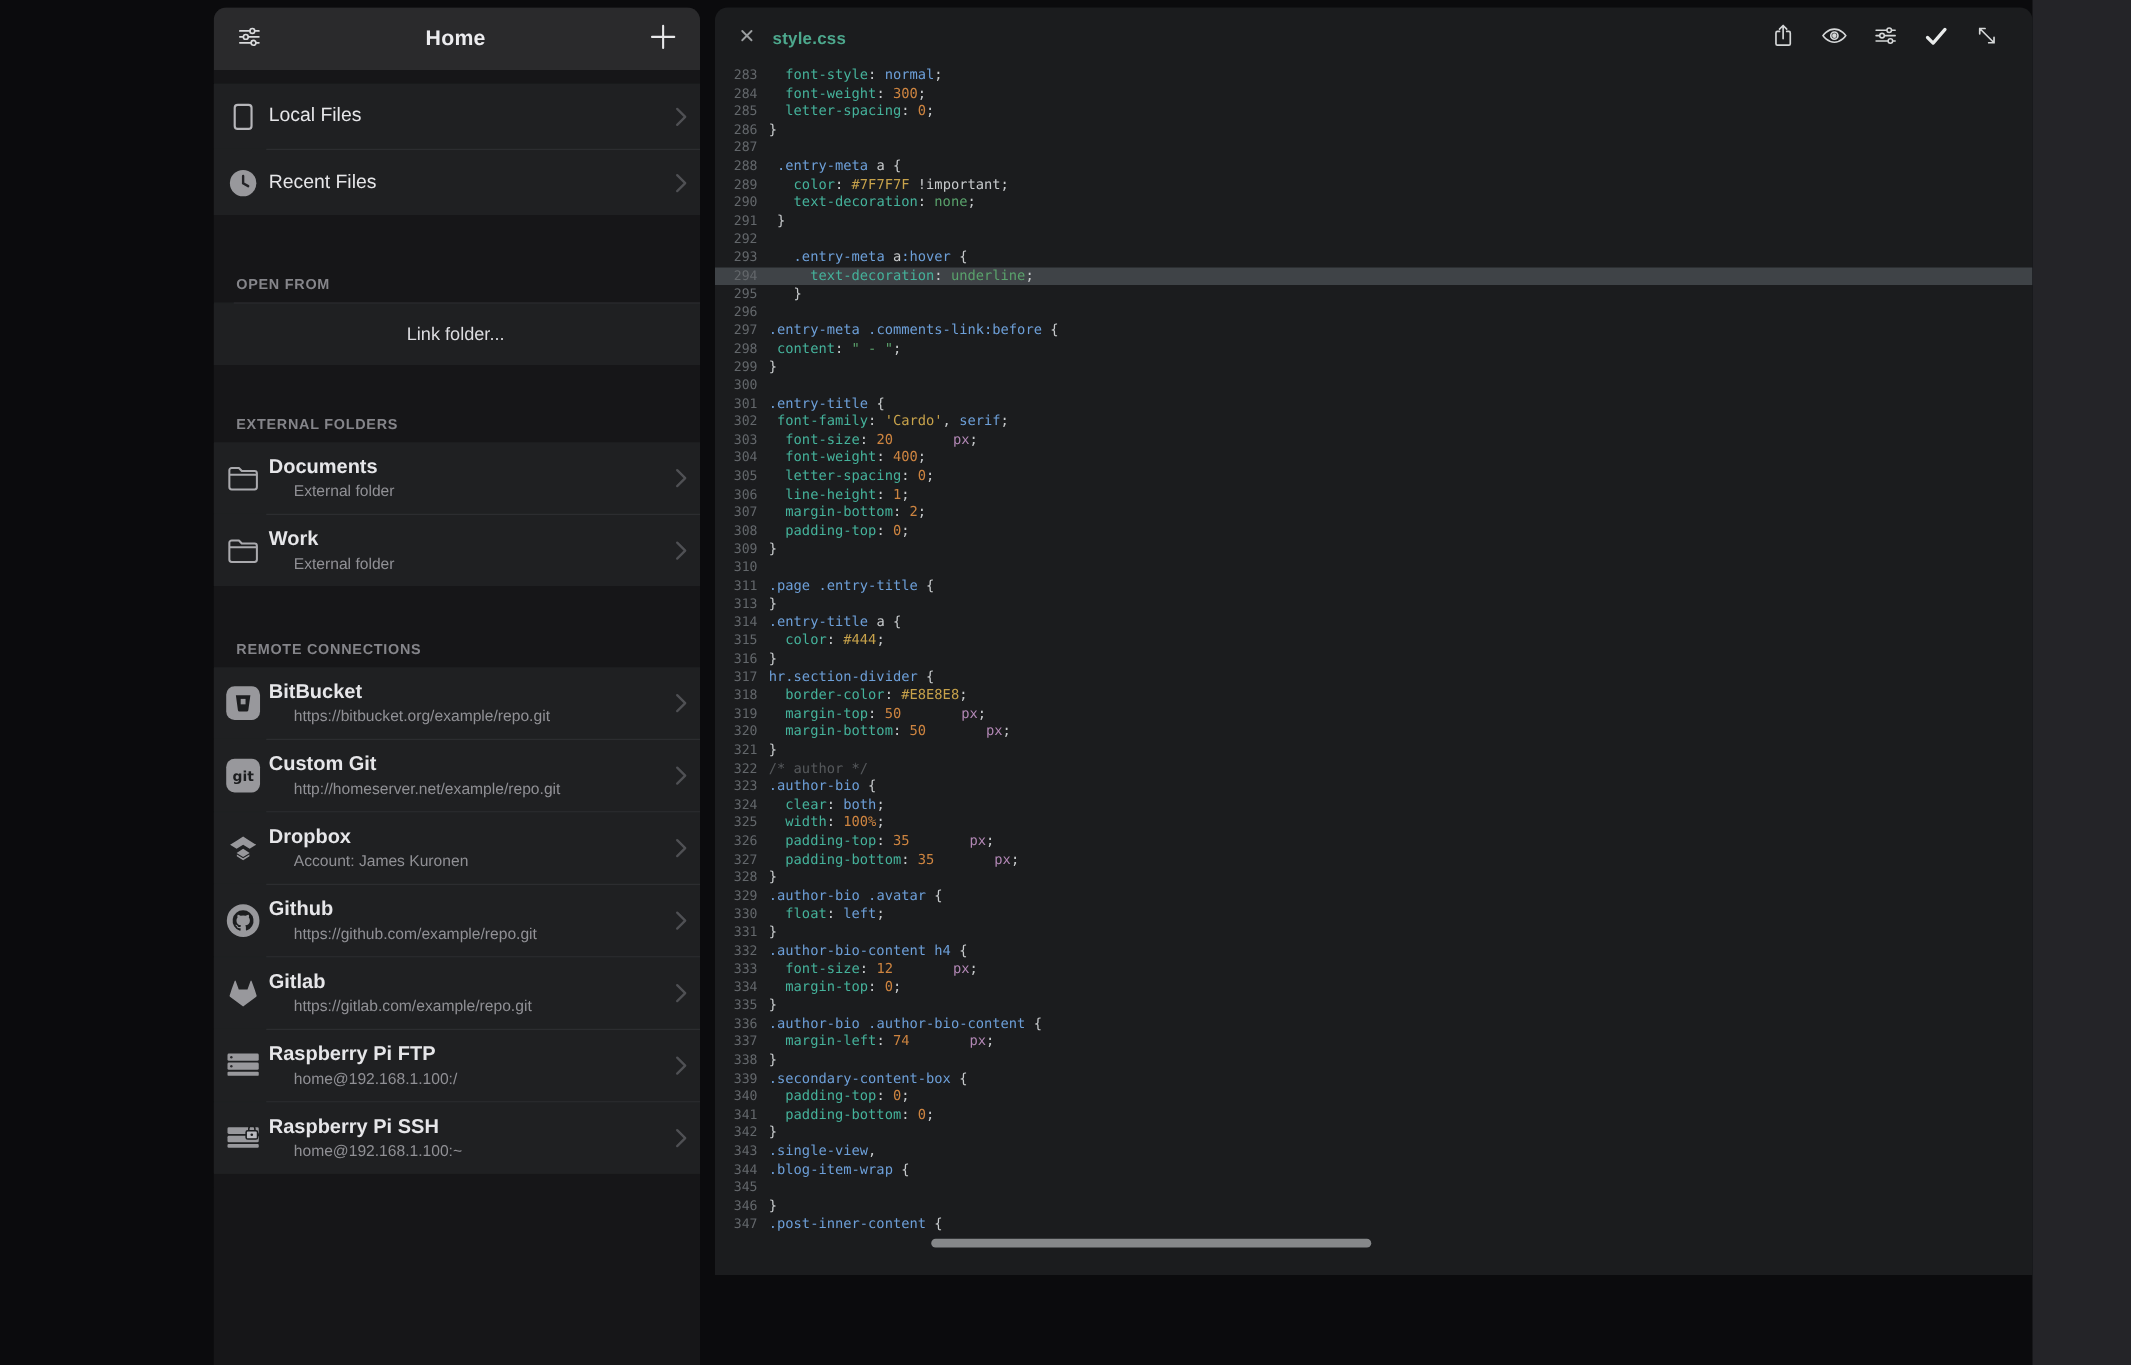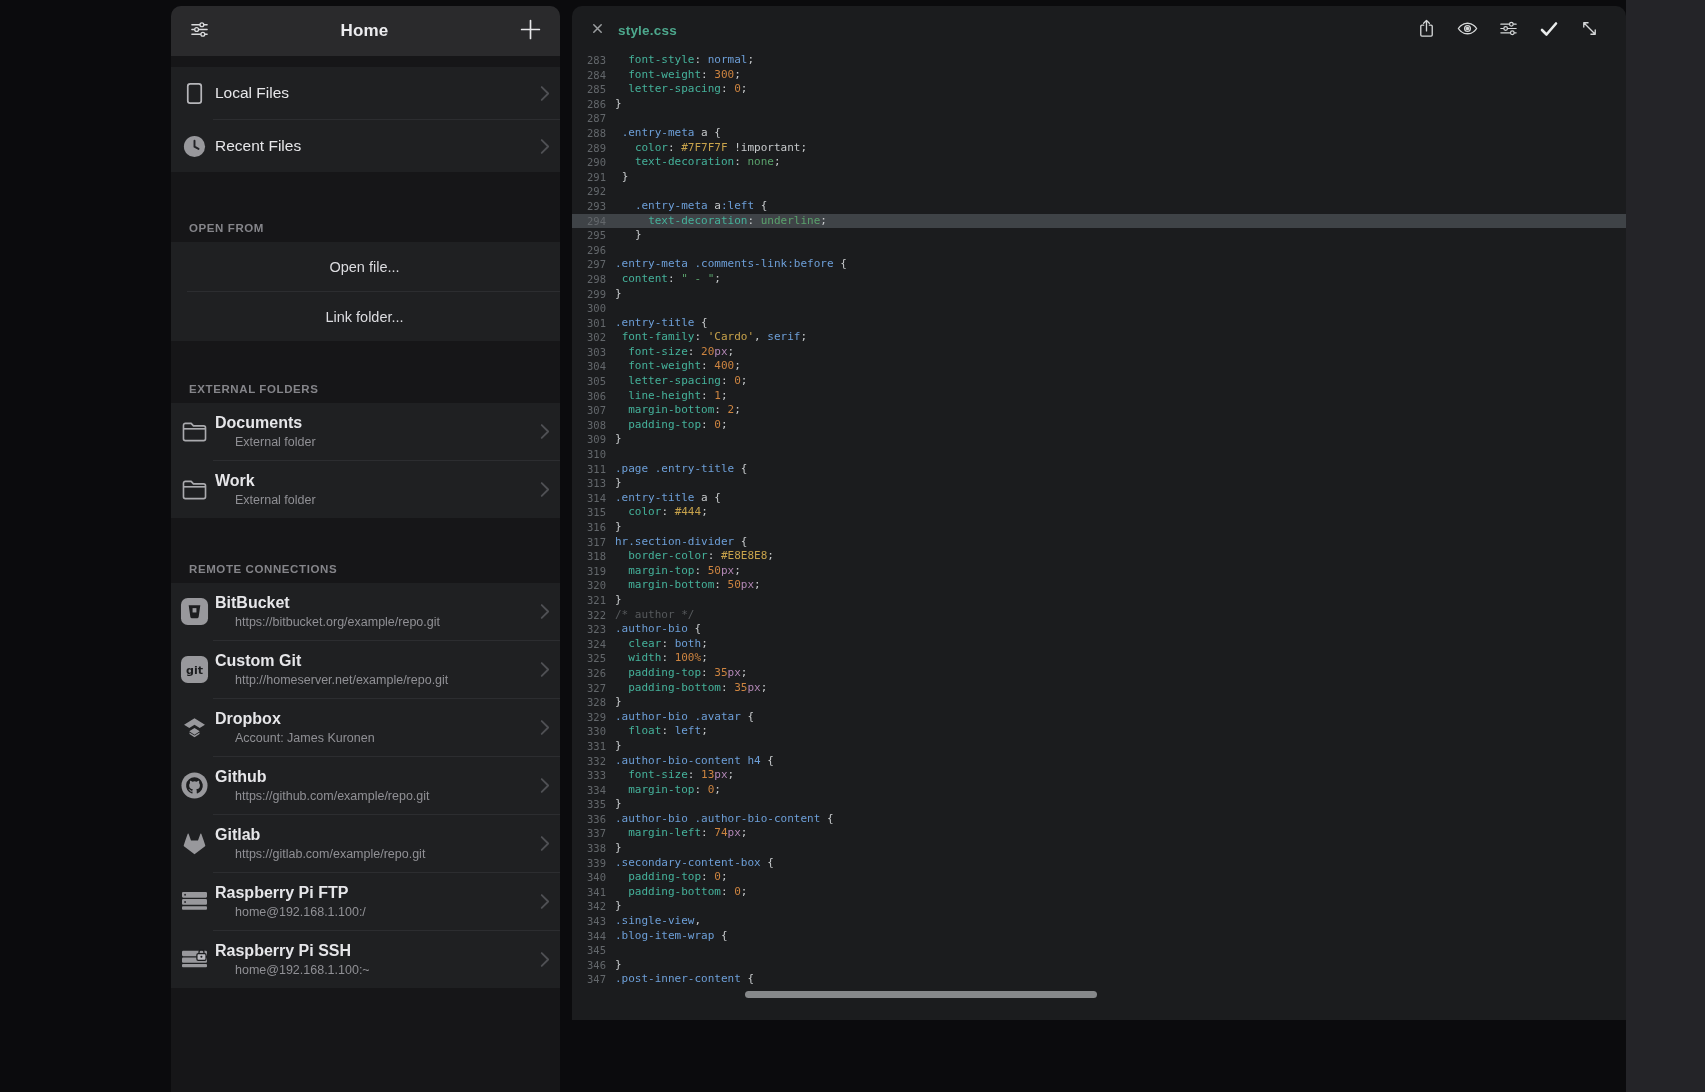--- a/index.html
+++ b/index.html
@@ -62,21 +62,21 @@
   .cl-code{margin-left:9px;white-space:pre;font-size:11px;}
   .tk-prop{color:#45b29b;margin-top:48px;}
   .tk-sel{color:#6d9fd8;}
   .tk-kwb{color:#6d9fd8;}
   .tk-pun{color:#c7cacc;}
   .tk-el{color:#c7cacc;}
   .tk-imp{color:#c7cacc;}
   .tk-grn{color:#5aa26c;}
   .tk-num{color:#cd8440;}
   .tk-str{color:#c7a24b;}
-  .tk-unit{color:#b287b5;}
+  .tk-unit{color:#b287b5;padding-left:48px;}
   .tk-com{color:#56595c;}
   .hscrollbar{
     position:absolute;left:173px;top:985px;width:352px;height:7px;
     background:#8f9194;border-radius:4px;opacity:.92;cursor:pointer;
   }
 </style>
 </head>
 <body>
 
 <div class="strip-right"></div>
@@ -126,23 +126,20 @@
             <svg viewBox="0 0 12 20" width="11" height="19" fill="none" stroke="#4f5054" stroke-width="2" stroke-linecap="round" stroke-linejoin="round">
               <path d="M3 3l7 7-7 7"></path>
             </svg>
           </span>
   </div>
       </div>
       <div class="s-gap" style="height: 62px;">
         <div class="s-label">OPEN FROM</div>
       </div>
       <div class="rows">
-        <div class="row row-action">
-    <span class="action-label">Open file...</span>
-  </div>
         <div class="divider full"></div>
         <div class="row row-action">
     <span class="action-label">Link folder...</span>
   </div>
       </div>
       <div class="s-gap" style="height: 54px;">
         <div class="s-label">EXTERNAL FOLDERS</div>
       </div>
       <div class="rows">
         <div class="row row-two">
@@ -428,21 +425,21 @@
       <div class="cl">
         <span class="cl-num">291</span>
         <span class="cl-code"> <span class="tk-pun">}</span></span>
       </div>
       <div class="cl">
         <span class="cl-num">292</span>
         <span class="cl-code"></span>
       </div>
       <div class="cl">
         <span class="cl-num">293</span>
-        <span class="cl-code">   <span class="tk-sel">.entry-meta</span><span class="tk-pun"> </span><span class="tk-el">a</span><span class="tk-sel">:left</span><span class="tk-pun"> {</span></span>
+        <span class="cl-code">   <span class="tk-sel">.entry-meta</span><span class="tk-pun"> </span><span class="tk-el">a</span><span class="tk-sel">:hover</span><span class="tk-pun"> {</span></span>
       </div>
       <div class="cl hl">
         <span class="cl-num">294</span>
         <span class="cl-code">     <span class="tk-prop">text-decoration</span><span class="tk-pun">: </span><span class="tk-grn">underline</span><span class="tk-pun">;</span></span>
       </div>
       <div class="cl">
         <span class="cl-num">295</span>
         <span class="cl-code">   <span class="tk-pun">}</span></span>
       </div>
       <div class="cl">
@@ -584,21 +581,21 @@
       <div class="cl">
         <span class="cl-num">331</span>
         <span class="cl-code"><span class="tk-pun">}</span></span>
       </div>
       <div class="cl">
         <span class="cl-num">332</span>
         <span class="cl-code"><span class="tk-sel">.author-bio-content</span><span class="tk-pun"> </span><span class="tk-sel">h4</span><span class="tk-pun"> {</span></span>
       </div>
       <div class="cl">
         <span class="cl-num">333</span>
-        <span class="cl-code">  <span class="tk-prop">font-size</span><span class="tk-pun">: </span><span class="tk-num">13</span><span class="tk-unit">px</span><span class="tk-pun">;</span></span>
+        <span class="cl-code">  <span class="tk-prop">font-size</span><span class="tk-pun">: </span><span class="tk-num">12</span><span class="tk-unit">px</span><span class="tk-pun">;</span></span>
       </div>
       <div class="cl">
         <span class="cl-num">334</span>
         <span class="cl-code">  <span class="tk-prop">margin-top</span><span class="tk-pun">: </span><span class="tk-num">0</span><span class="tk-pun">;</span></span>
       </div>
       <div class="cl">
         <span class="cl-num">335</span>
         <span class="cl-code"><span class="tk-pun">}</span></span>
       </div>
       <div class="cl">

